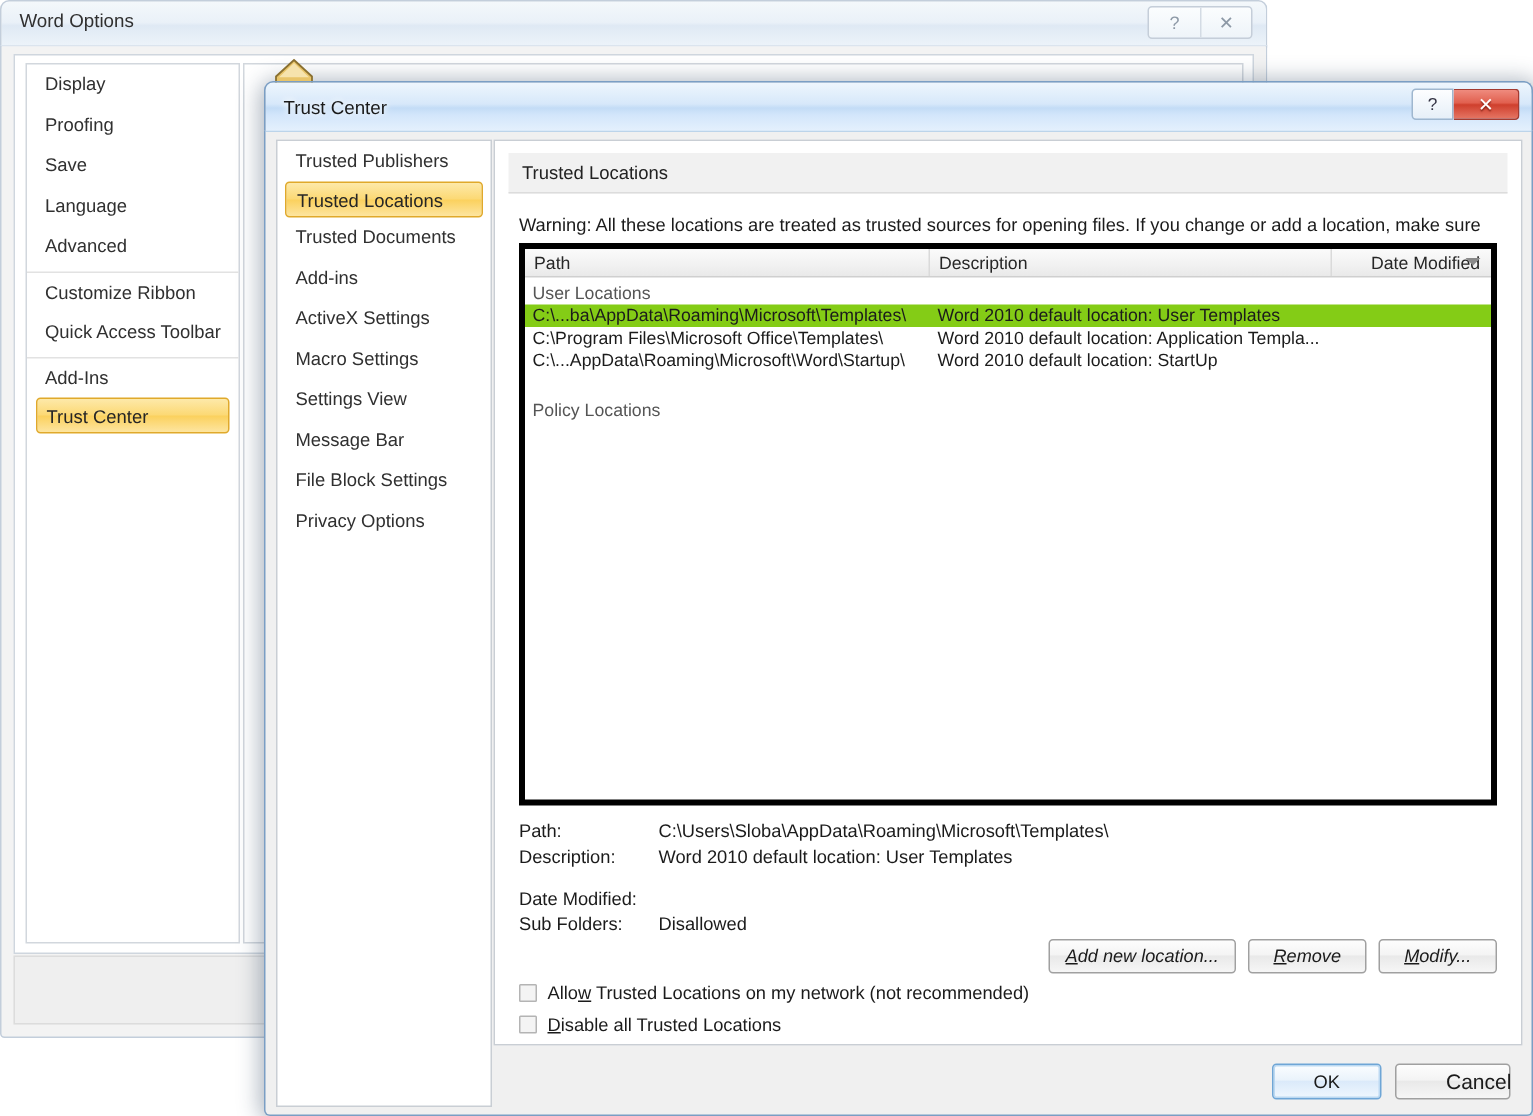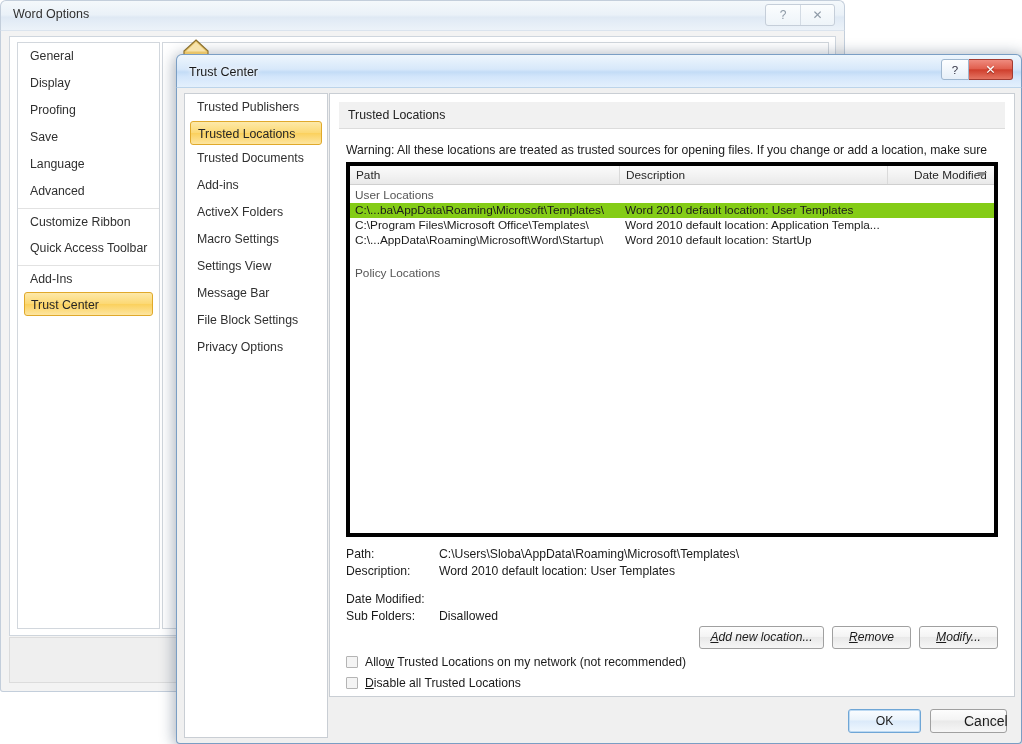--- a/index.html
+++ b/index.html
@@ -221,21 +221,20 @@
   <div class="glass">
     <div class="wo-title">Word Options</div>
     <div class="capbtns">
       <div class="capbtn">?</div>
       <div class="capbtn">✕</div>
     </div>
   </div>
   <div class="wo-body">
     <div class="wo-inner">
       <div class="wo-navpane">
-        <div class="wo-nav-item"><span>General</span></div>
         <div class="wo-nav-item"><span>Display</span></div>
         <div class="wo-nav-item"><span>Proofing</span></div>
         <div class="wo-nav-item"><span>Save</span></div>
         <div class="wo-nav-item"><span>Language</span></div>
         <div class="wo-nav-item"><span>Advanced</span></div>
         <div class="wo-nav-item sep"><span>Customize Ribbon</span></div>
         <div class="wo-nav-item"><span>Quick Access Toolbar</span></div>
         <div class="wo-nav-item sep"><span>Add-Ins</span></div>
         <div class="wo-nav-item selected"><span>Trust Center</span></div>
       </div>
@@ -265,21 +264,21 @@
     </div>
   </div>
 
   <div class="tc-body">
 
     <div class="tc-navpane">
       <div class="tc-nav-item"><span>Trusted Publishers</span></div>
       <div class="tc-nav-item selected"><span>Trusted Locations</span></div>
       <div class="tc-nav-item"><span>Trusted Documents</span></div>
       <div class="tc-nav-item"><span>Add-ins</span></div>
-      <div class="tc-nav-item"><span>ActiveX Folders</span></div>
+      <div class="tc-nav-item"><span>ActiveX Settings</span></div>
       <div class="tc-nav-item"><span>Macro Settings</span></div>
       <div class="tc-nav-item"><span>Settings View</span></div>
       <div class="tc-nav-item"><span>Message Bar</span></div>
       <div class="tc-nav-item"><span>File Block Settings</span></div>
       <div class="tc-nav-item"><span>Privacy Options</span></div>
     </div>
 
     <div class="tc-content">
 
       <div class="tc-pane-head">Trusted Locations</div>

